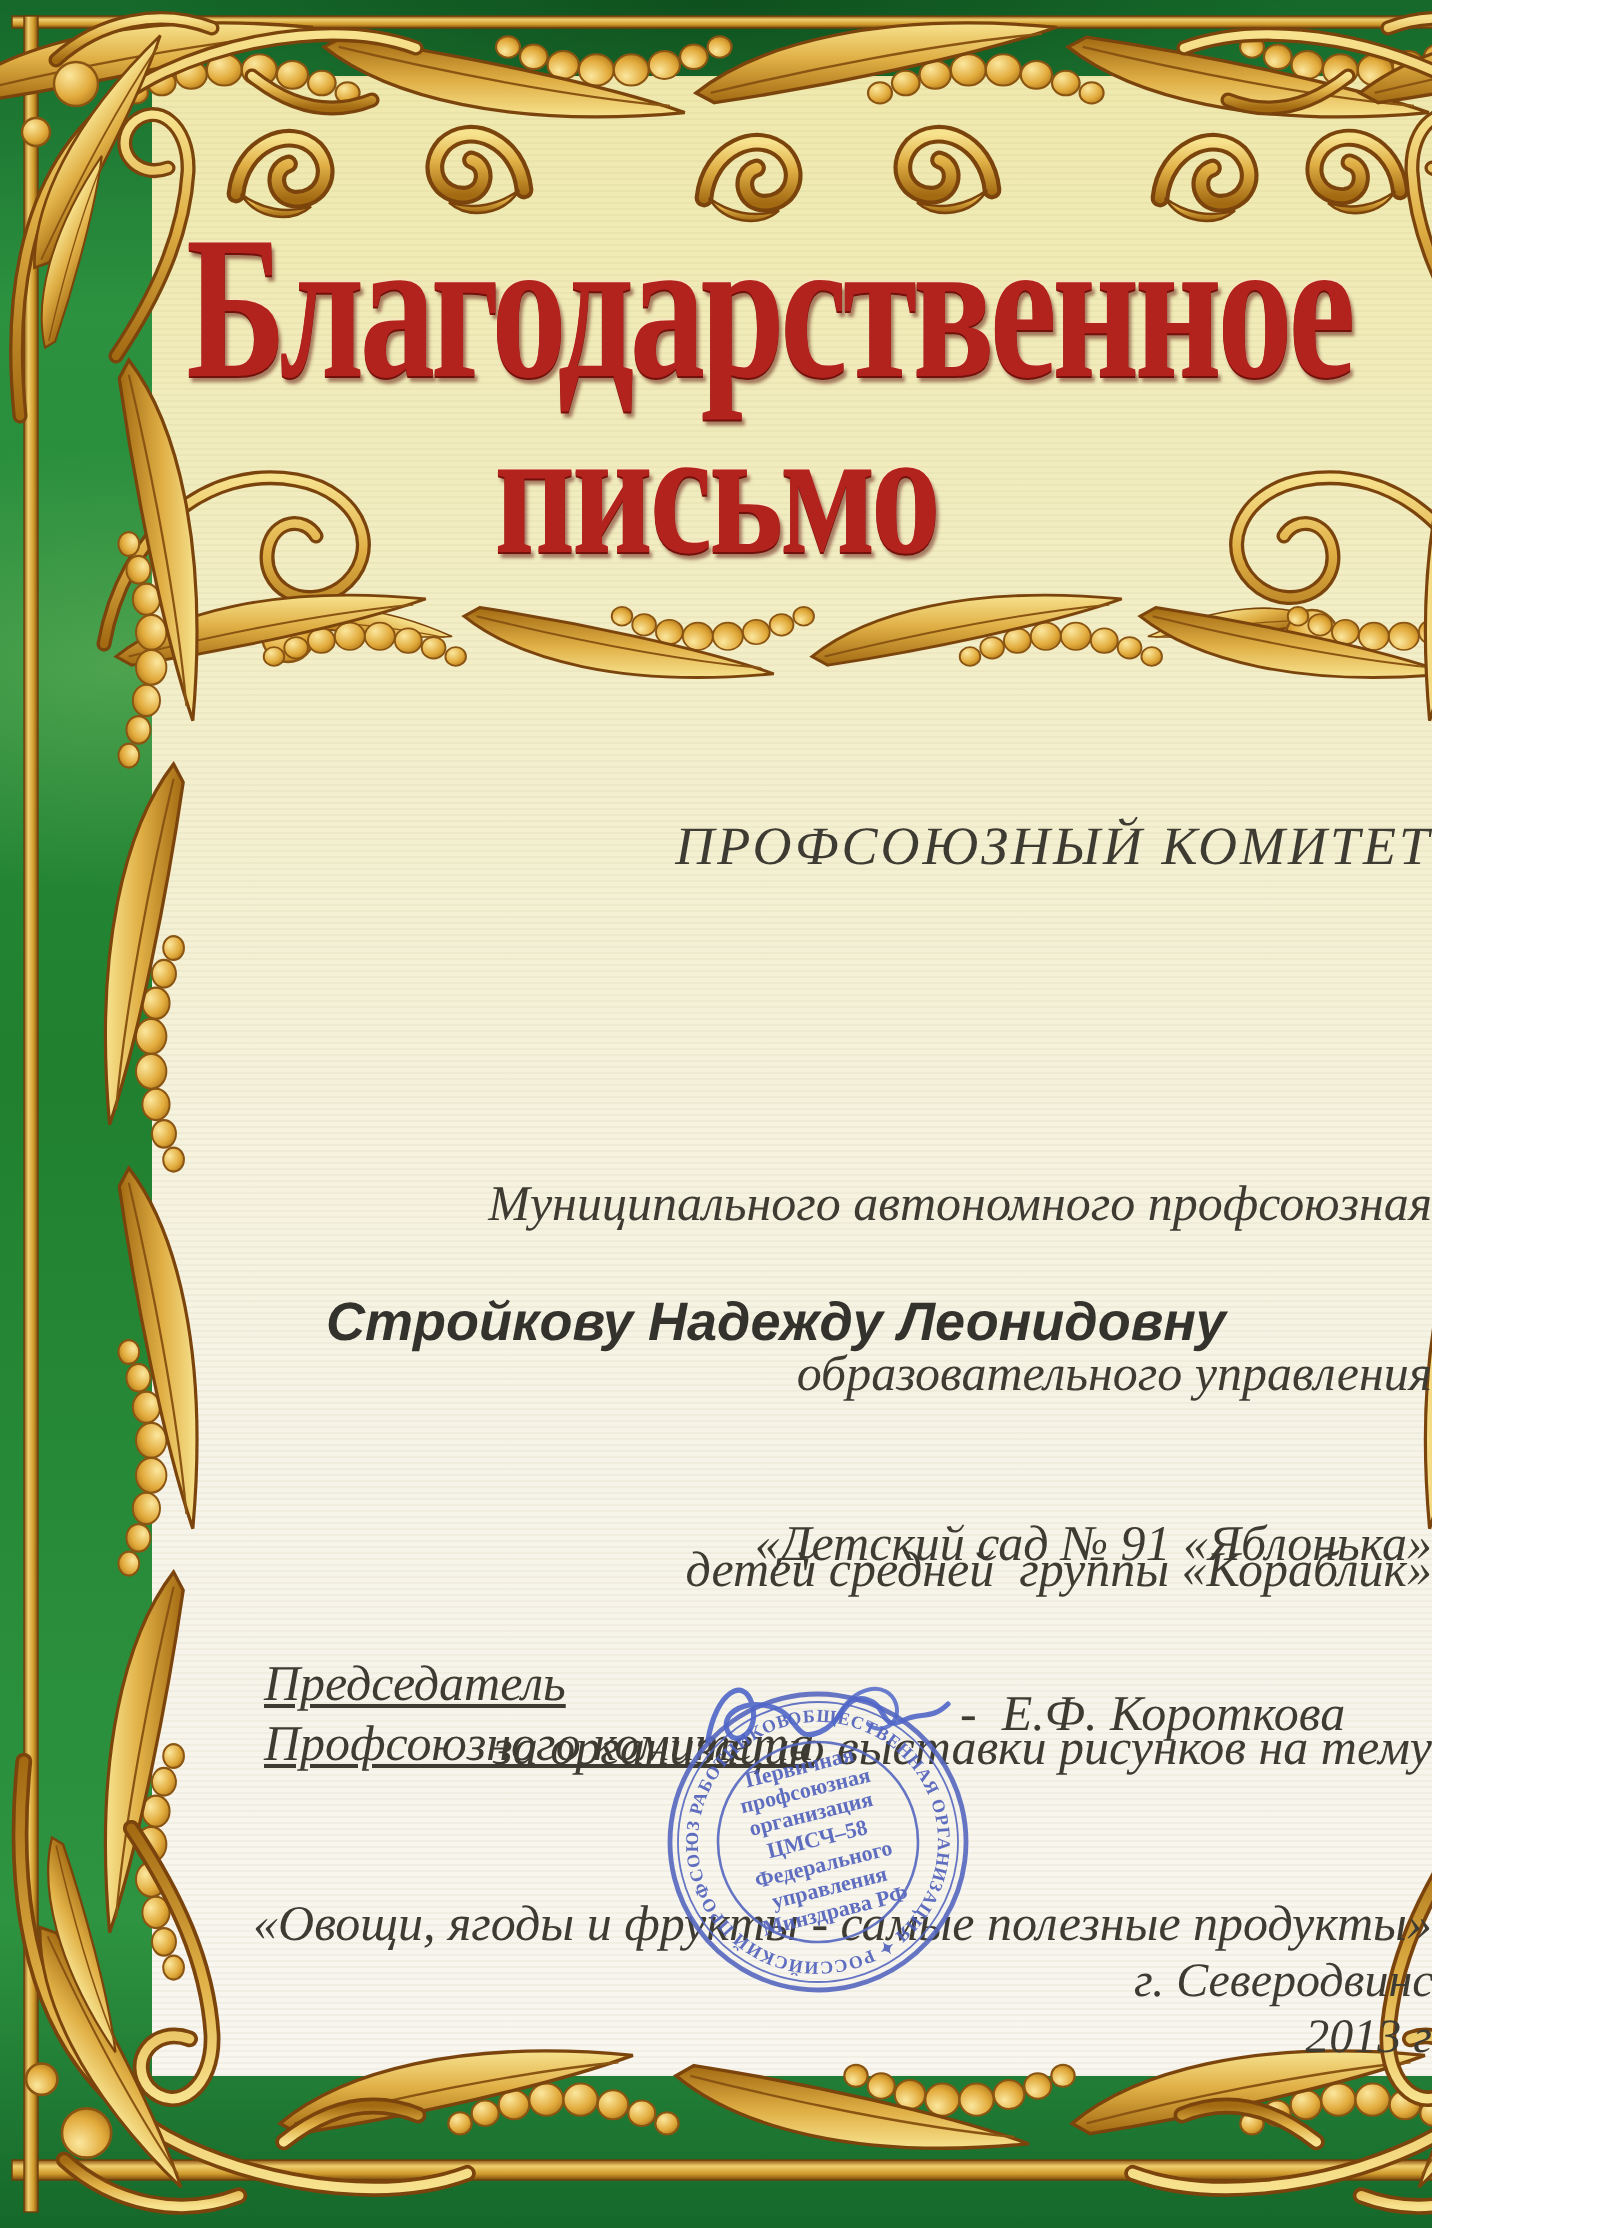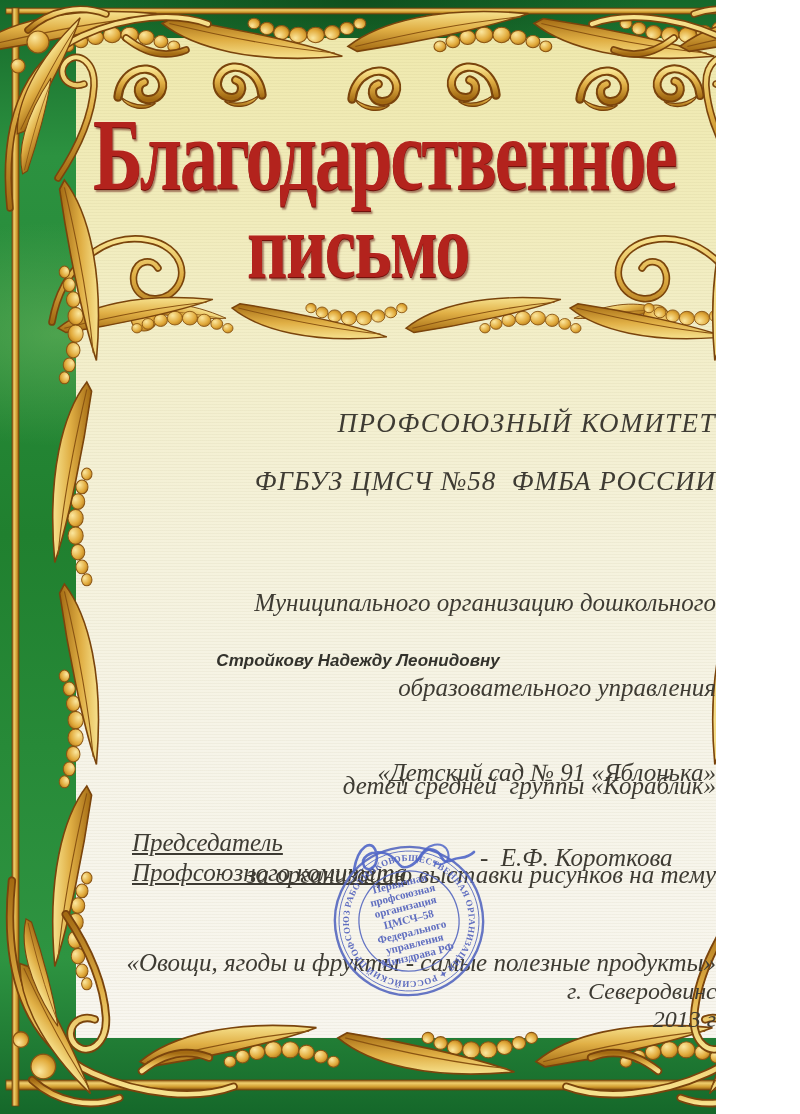--- a/index.html
+++ b/index.html
@@ -31,22 +31,22 @@
   }
   .title2 {
     top:202px; font-size:90px; font-weight:bold; line-height:1; letter-spacing:-2px;
     color:#b3231d; transform:scaleX(.78); transform-origin:50% 50%;
     text-shadow: 2px 3px 2px rgba(92,14,8,.5), 0 1px 0 #88120e, 0 -1px 1px rgba(255,230,205,.45);
   }
   .serifit { font-style:italic; color:#3e3b33; white-space:pre-wrap;text-align:right; }
   .hdr1 { top:408px; font-size:27px; letter-spacing:1.5px; }
   .hdr2 { top:466px; font-size:27px; letter-spacing:1px; }
   .intro { top:532px; font-size:25px; line-height:28.4px; }
-  .names { top:648px; font-size:17px; line-height:26.5px; font-weight:bold; font-style:italic;
-           font-family:"Liberation Sans", sans-serif; color:#33322c; }
+  .names { top:648px; font-size:27px; line-height:26.5px; font-weight:bold; font-style:italic;
+           font-family:"Liberation Sans", sans-serif; color:#33322c;padding-left:30px; }
   .reason { top:712px; font-size:25px; line-height:29.5px; }
   .sigrole { position:absolute; left:132px; top:828px; text-align:left; font-size:25px;
              line-height:29.5px; font-style:italic; color:#3e3b33;text-decoration:underline; }
   .signame { position:absolute; left:468px; top:844px; font-size:25px; font-style:italic;
              color:#3e3b33; white-space:pre-wrap;margin-left:12px; }
   .city { top:978px; font-size:24px;padding-left:12px; }
   .year { top:1006px; font-size:24px; }
   .stamp { position:absolute; left:330px; top:842px; width:158px; height:158px; opacity:.9; }
   .stamp text { fill:#5060bc; font-family:"Liberation Serif", serif; font-weight:bold; }
   .sigink { position:absolute; left:348px; top:826px; width:140px; height:60px; }
@@ -188,24 +188,23 @@
     <use href="#cornerOrn" transform="translate(-6,-4)"></use>
     <use href="#cornerOrn" transform="translate(806,-4) scale(-1,1)"></use>
     <use href="#cornerOrn" transform="translate(-6,1118) scale(1.12,-1.12)"></use>
     <use href="#cornerOrn" transform="translate(806,1118) scale(-1.12,-1.12)"></use>
   </svg>
 
   <div class="abs title1">Благодарственное</div>
   <div class="abs title2">письмо</div>
 
   <div class="abs serifit hdr1">ПРОФСОЮЗНЫЙ КОМИТЕТ</div>
-  <div class="abs serifit hdr2">ФГБУЗ ЦМСЧ №58  ФМБА РОССИИ</div>
 
   <div class="abs serifit intro">
-    <div>Муниципального организацию дошкольного</div>
+    <div>Муниципального автономного профсоюзная</div>
     <div>образовательного управления</div>
     <div>«Детский сад № 91 «Яблонька»</div>
   </div>
 
   <div class="abs names">
     <div>Стройкову Надежду Леонидовну</div>
   </div>
 
   <div class="abs serifit reason">
     <div>детей средней  группы «Кораблик»</div>

